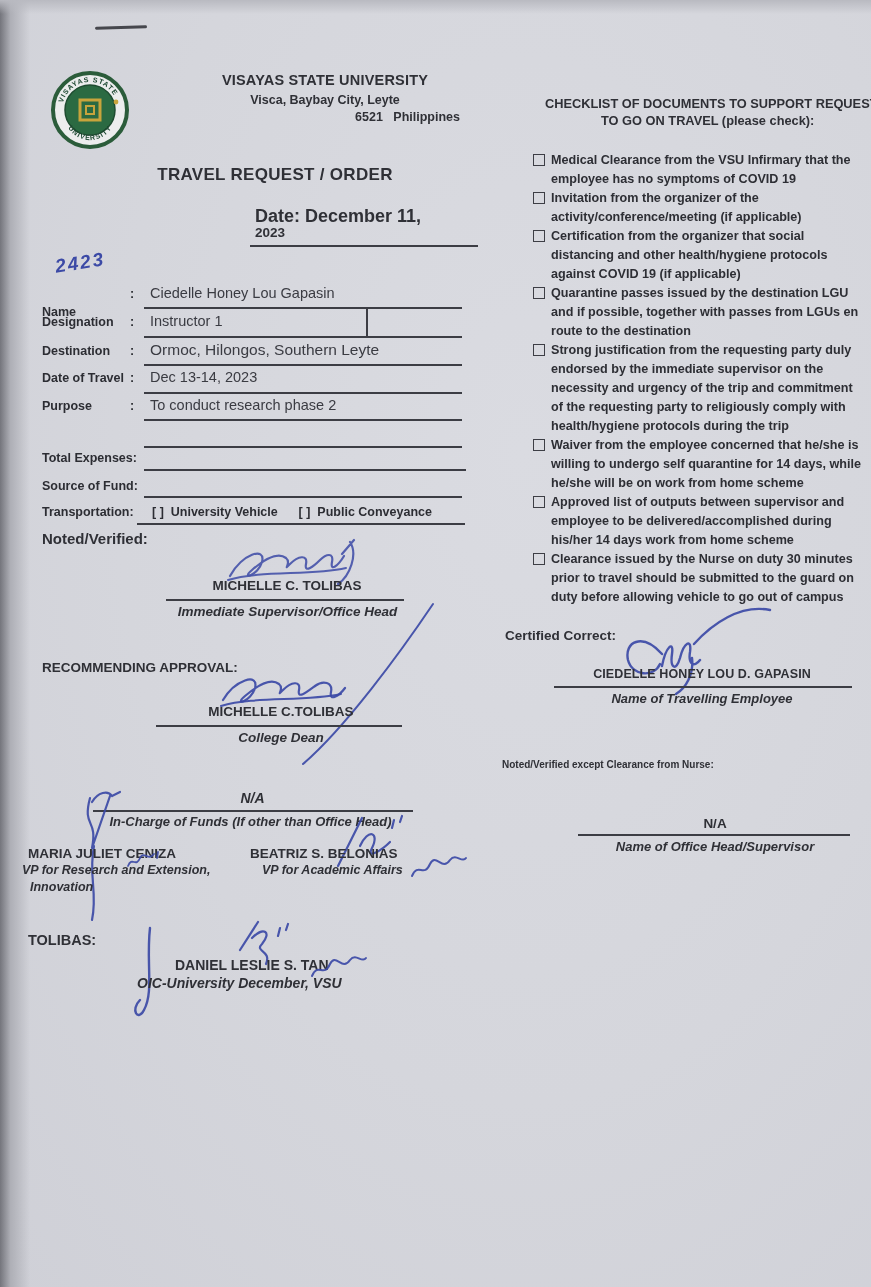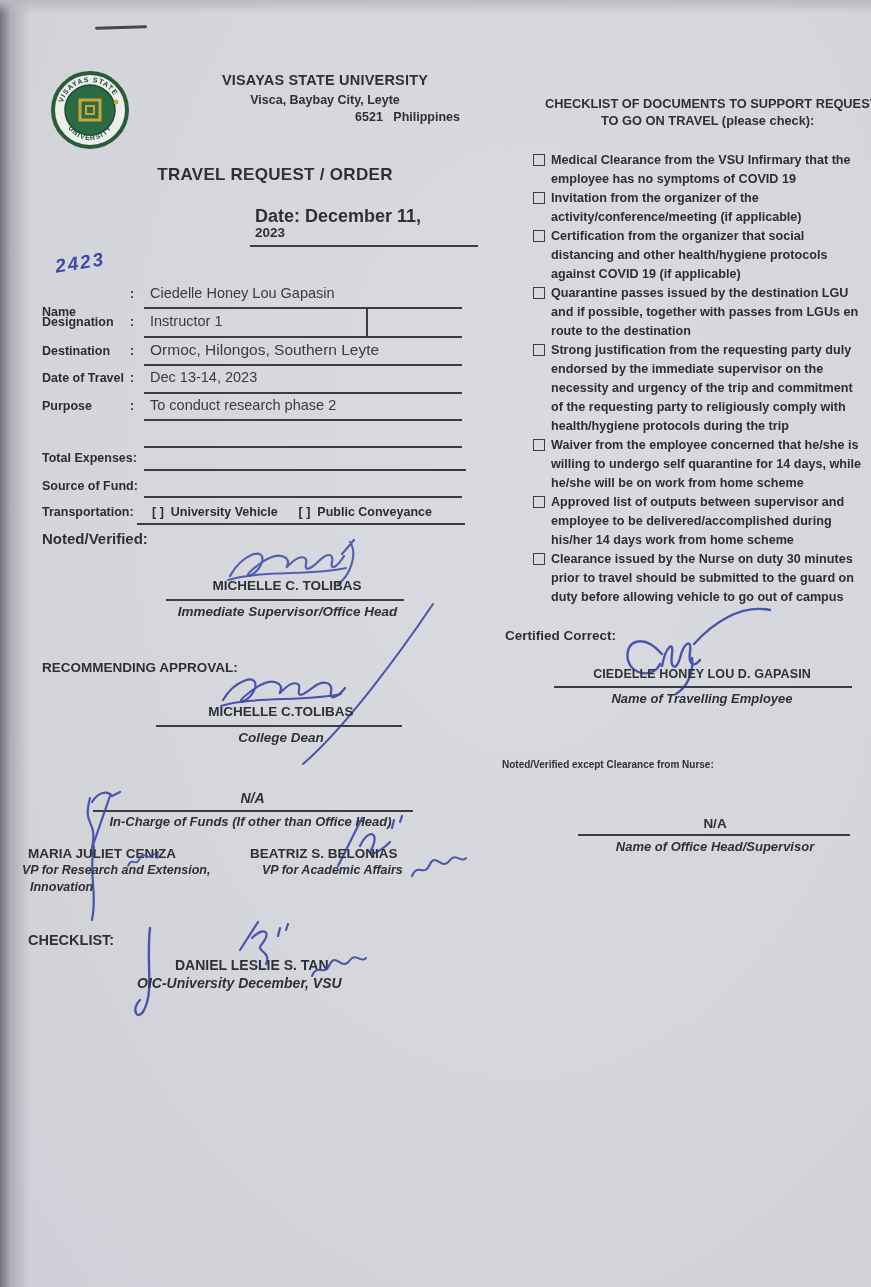--- a/index.html
+++ b/index.html
@@ -150,21 +150,21 @@
 
   <svg class="abs" style="left:322px;top:810px;" width="95" height="60" viewBox="0 0 95 60">
     <path class="ink" stroke-width="2.2" d="M16,56 L40,8 M38,36 C46,18 58,22 50,38 C44,50 60,40 68,32 M72,10 L70,18 M80,6 L78,12"></path>
   </svg>
   <div class="abs b nw" style="left:250px;top:846px;font-size:13.5px;">BEATRIZ S. BELONIAS</div>
   <svg class="abs" style="left:408px;top:852px;" width="62" height="34" viewBox="0 0 62 34">
     <path class="ink" stroke-width="2" d="M4,24 C10,10 16,26 22,12 C28,0 34,20 42,8 C48,0 54,12 58,6"></path>
   </svg>
   <div class="abs bi nw" style="left:262px;top:863px;font-size:12.5px;">VP for Academic Affairs</div>
 
-  <div class="abs b" style="left:28px;top:932px;font-size:14.5px;">CHECKLIST:</div>
+  <div class="abs b" style="left:28px;top:932px;font-size:14.5px;">TOLIBAS:</div>
   <svg class="abs" style="left:128px;top:922px;" width="42" height="112" viewBox="0 0 42 112">
     <path class="ink" stroke-width="2.4" d="M22,6 C18,40 26,70 16,88 C10,100 2,88 12,78"></path>
   </svg>
   <svg class="abs" style="left:228px;top:916px;" width="75" height="62" viewBox="0 0 75 62">
     <path class="ink" stroke-width="2.2" d="M12,34 L30,6 M24,22 C36,10 44,16 34,28 C26,36 44,34 38,48 M52,12 L50,20 M60,8 L58,14"></path>
   </svg>
   <div class="abs b nw" style="left:175px;top:957px;font-size:14px;">DANIEL LESLIE S. TAN</div>
   <svg class="abs" style="left:308px;top:952px;" width="62" height="34" viewBox="0 0 62 34">
     <path class="ink" stroke-width="2" d="M4,24 C10,10 16,26 22,12 C28,0 34,20 42,8 C48,0 54,12 58,6"></path>
   </svg>

